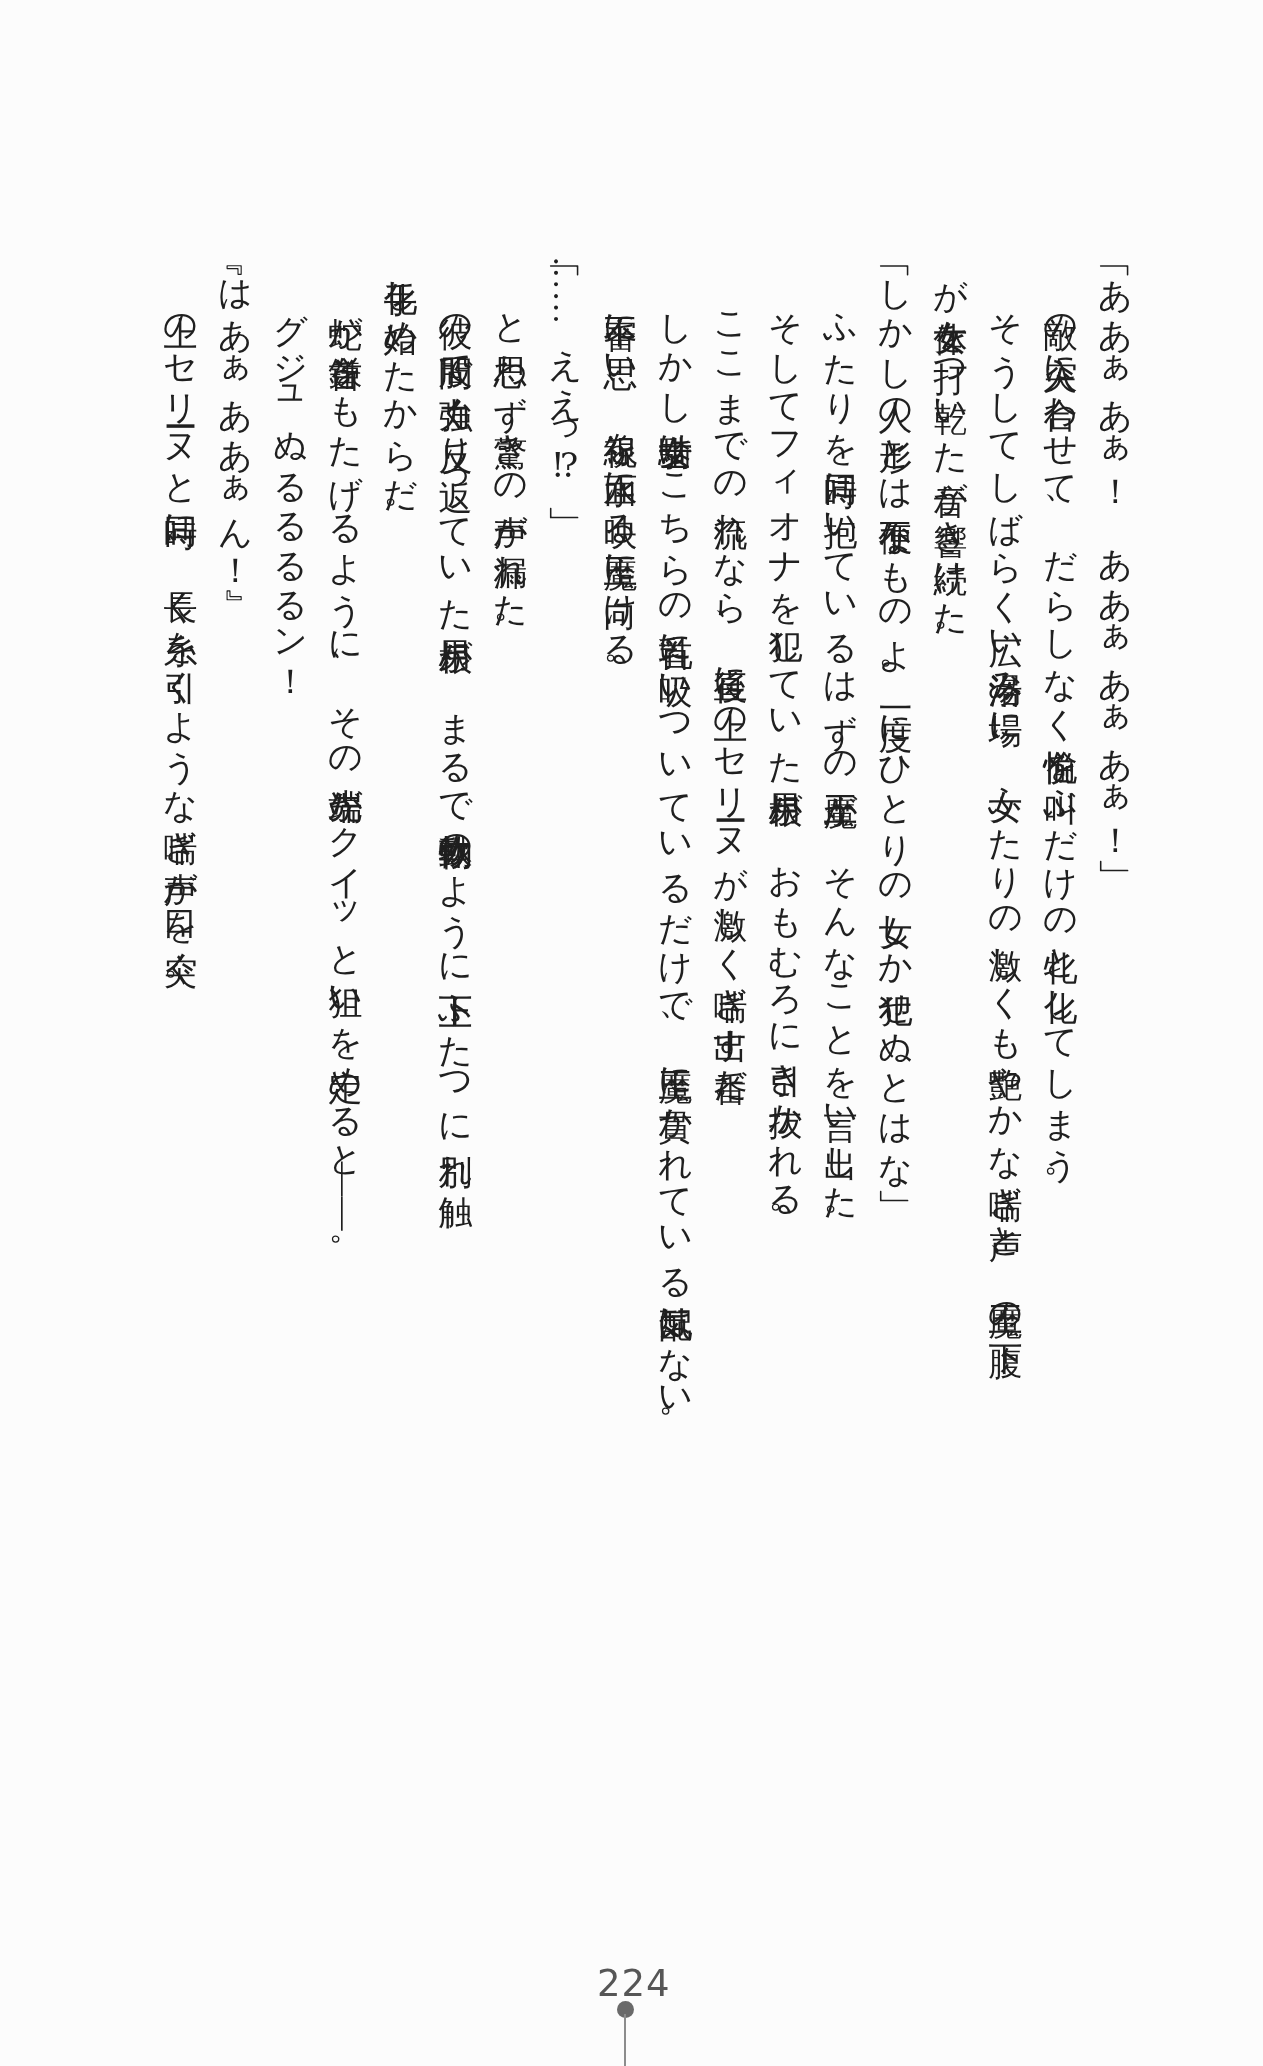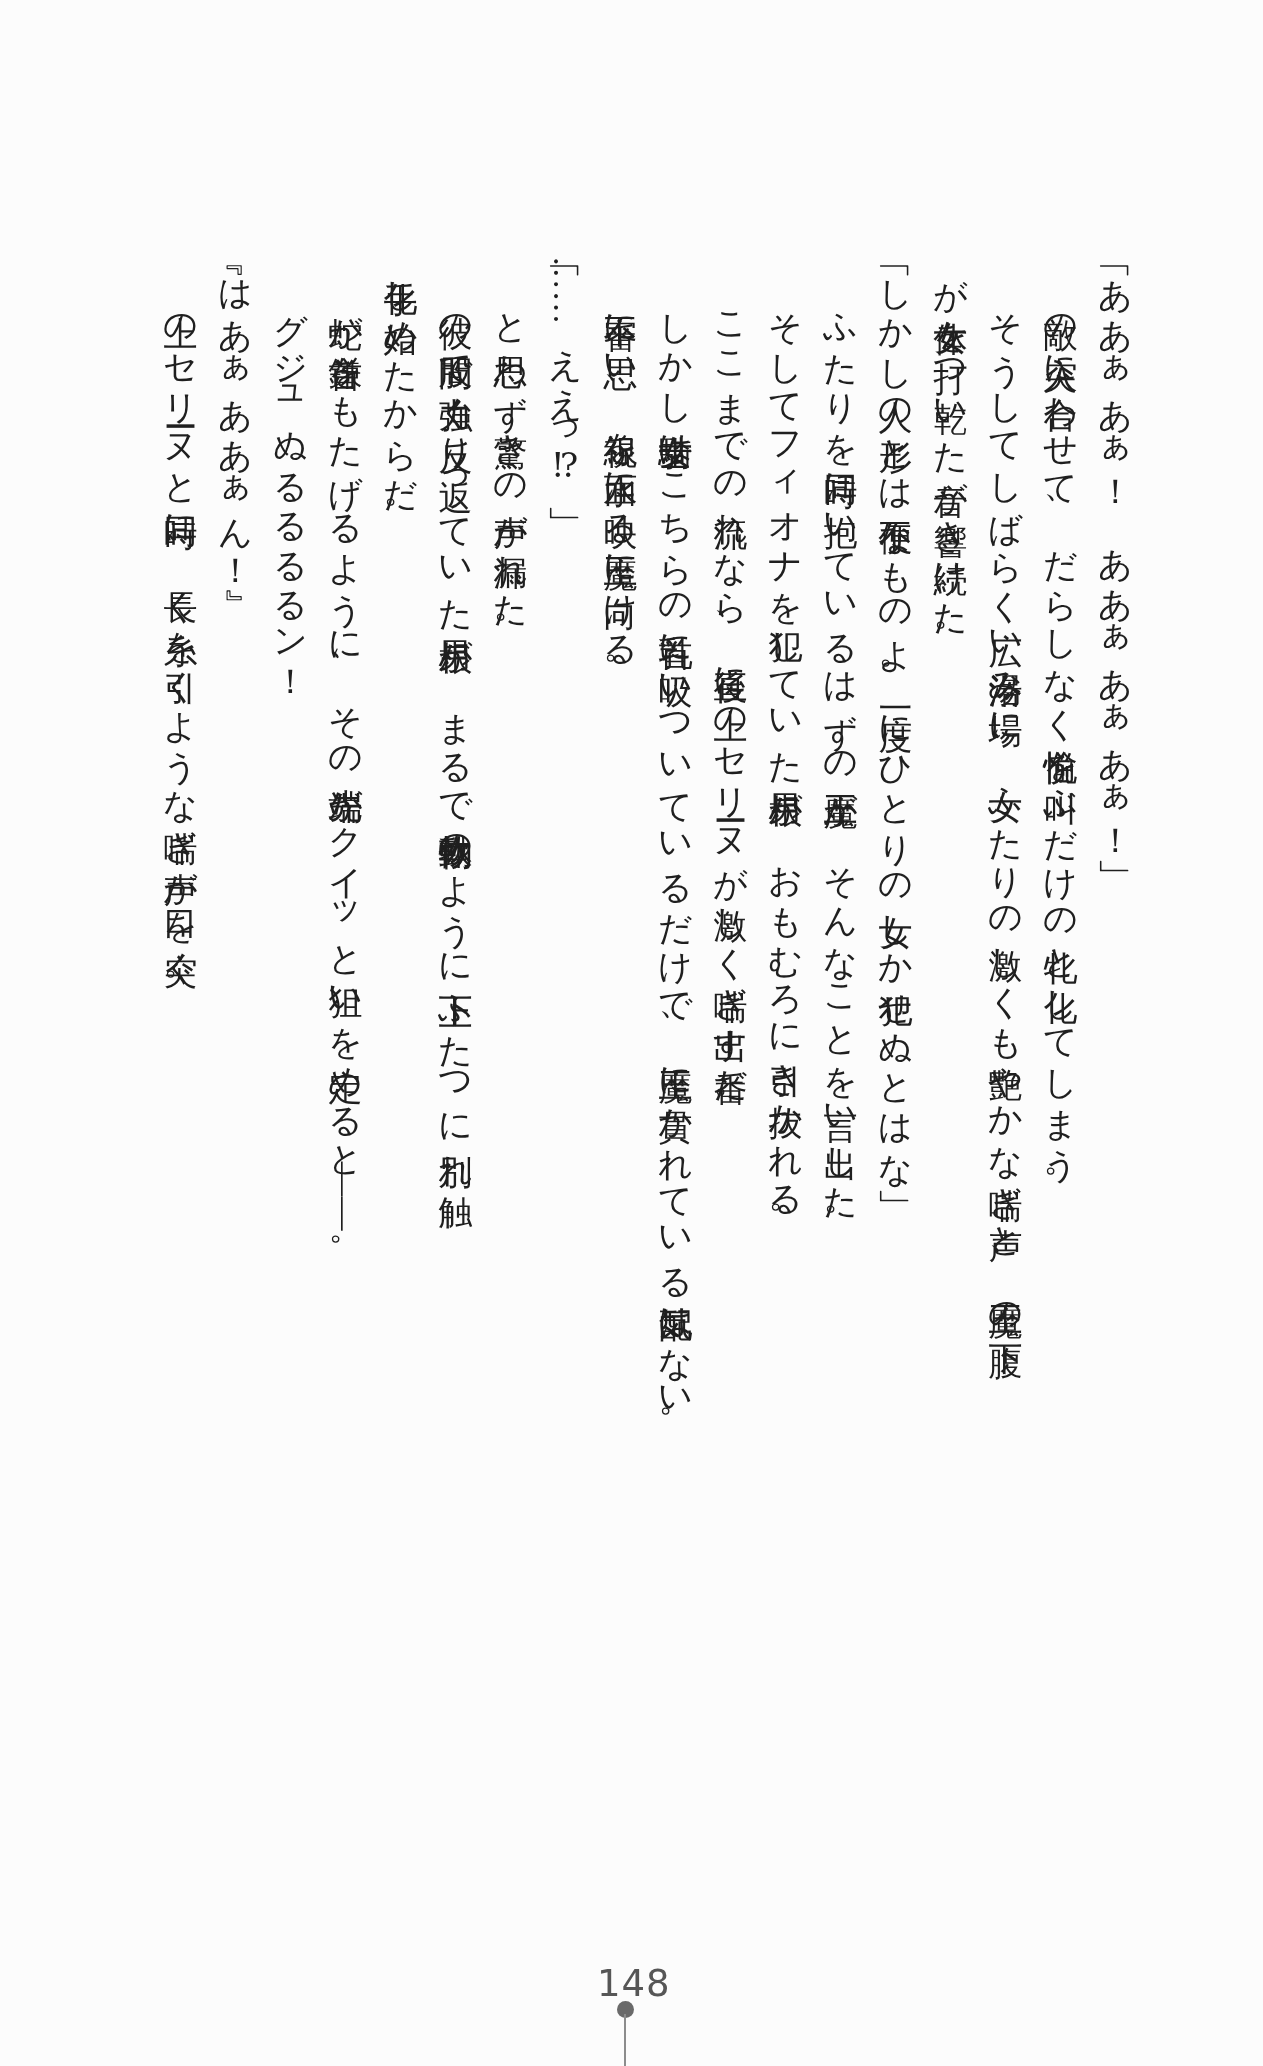--- a/index.html
+++ b/index.html
@@ -84,17 +84,17 @@
     <p>「……ええっ⁉」</p>
     <p>　と思わず驚きの声が漏れた。</p>
     <p>　彼の股間で力強く反り返っていた男根が、まるで軟体動物のように上下ふたつに別れ触</p>
     <p>手化し始めたからだ。</p>
     <p>　蛇が鎌首をもたげるように、その先端がクイッと狙いを定めると――。</p>
     <p>　グジュぬるるるるン！</p>
     <p>『はあぁああぁん！』</p>
     <p>　上のセリーヌと同時に、長く糸を引くような喘ぎ声が口を突く。</p>
   </div>
 
-  <div class="page-number">148</div>
+  <div class="page-number">224</div>
   <div class="footer-dot"></div>
   <div class="footer-line"></div>
 
 </div>
 
 </body></html>

